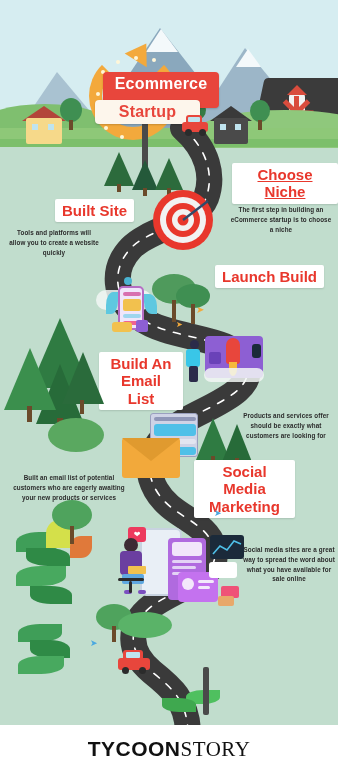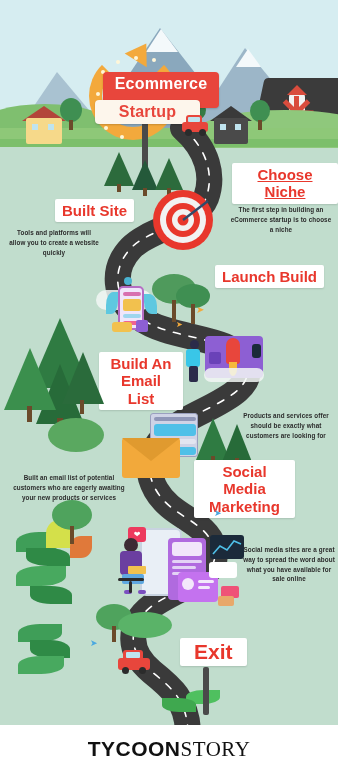--- a/index.html
+++ b/index.html
@@ -540,21 +540,20 @@
   </div>
 
   <div class="car" style="left:118px;top:650px;">
     <div class="car-top" style="left:5px;top:0px;width:20px;height:9px;"></div>
     <div class="car-body" style="left:0px;top:8px;width:32px;height:12px;"></div>
     <div class="car-win" style="left:8px;top:2px;width:14px;height:6px;"></div>
     <div class="wheel" style="left:4px;top:17px;"></div>
     <div class="wheel" style="left:21px;top:17px;"></div>
   </div>
 
-  <div class="step-label lbl-exit">Exit</div>
   <div class="post" style="left:203px;top:667px;height:48px;"></div>
 
   <div class="footer-band"></div>
   <div class="logo">
     <span class="logo-a">TYCOON</span><span class="logo-b">STORY</span>
   </div>
 
 </div>
 
 </body></html>

